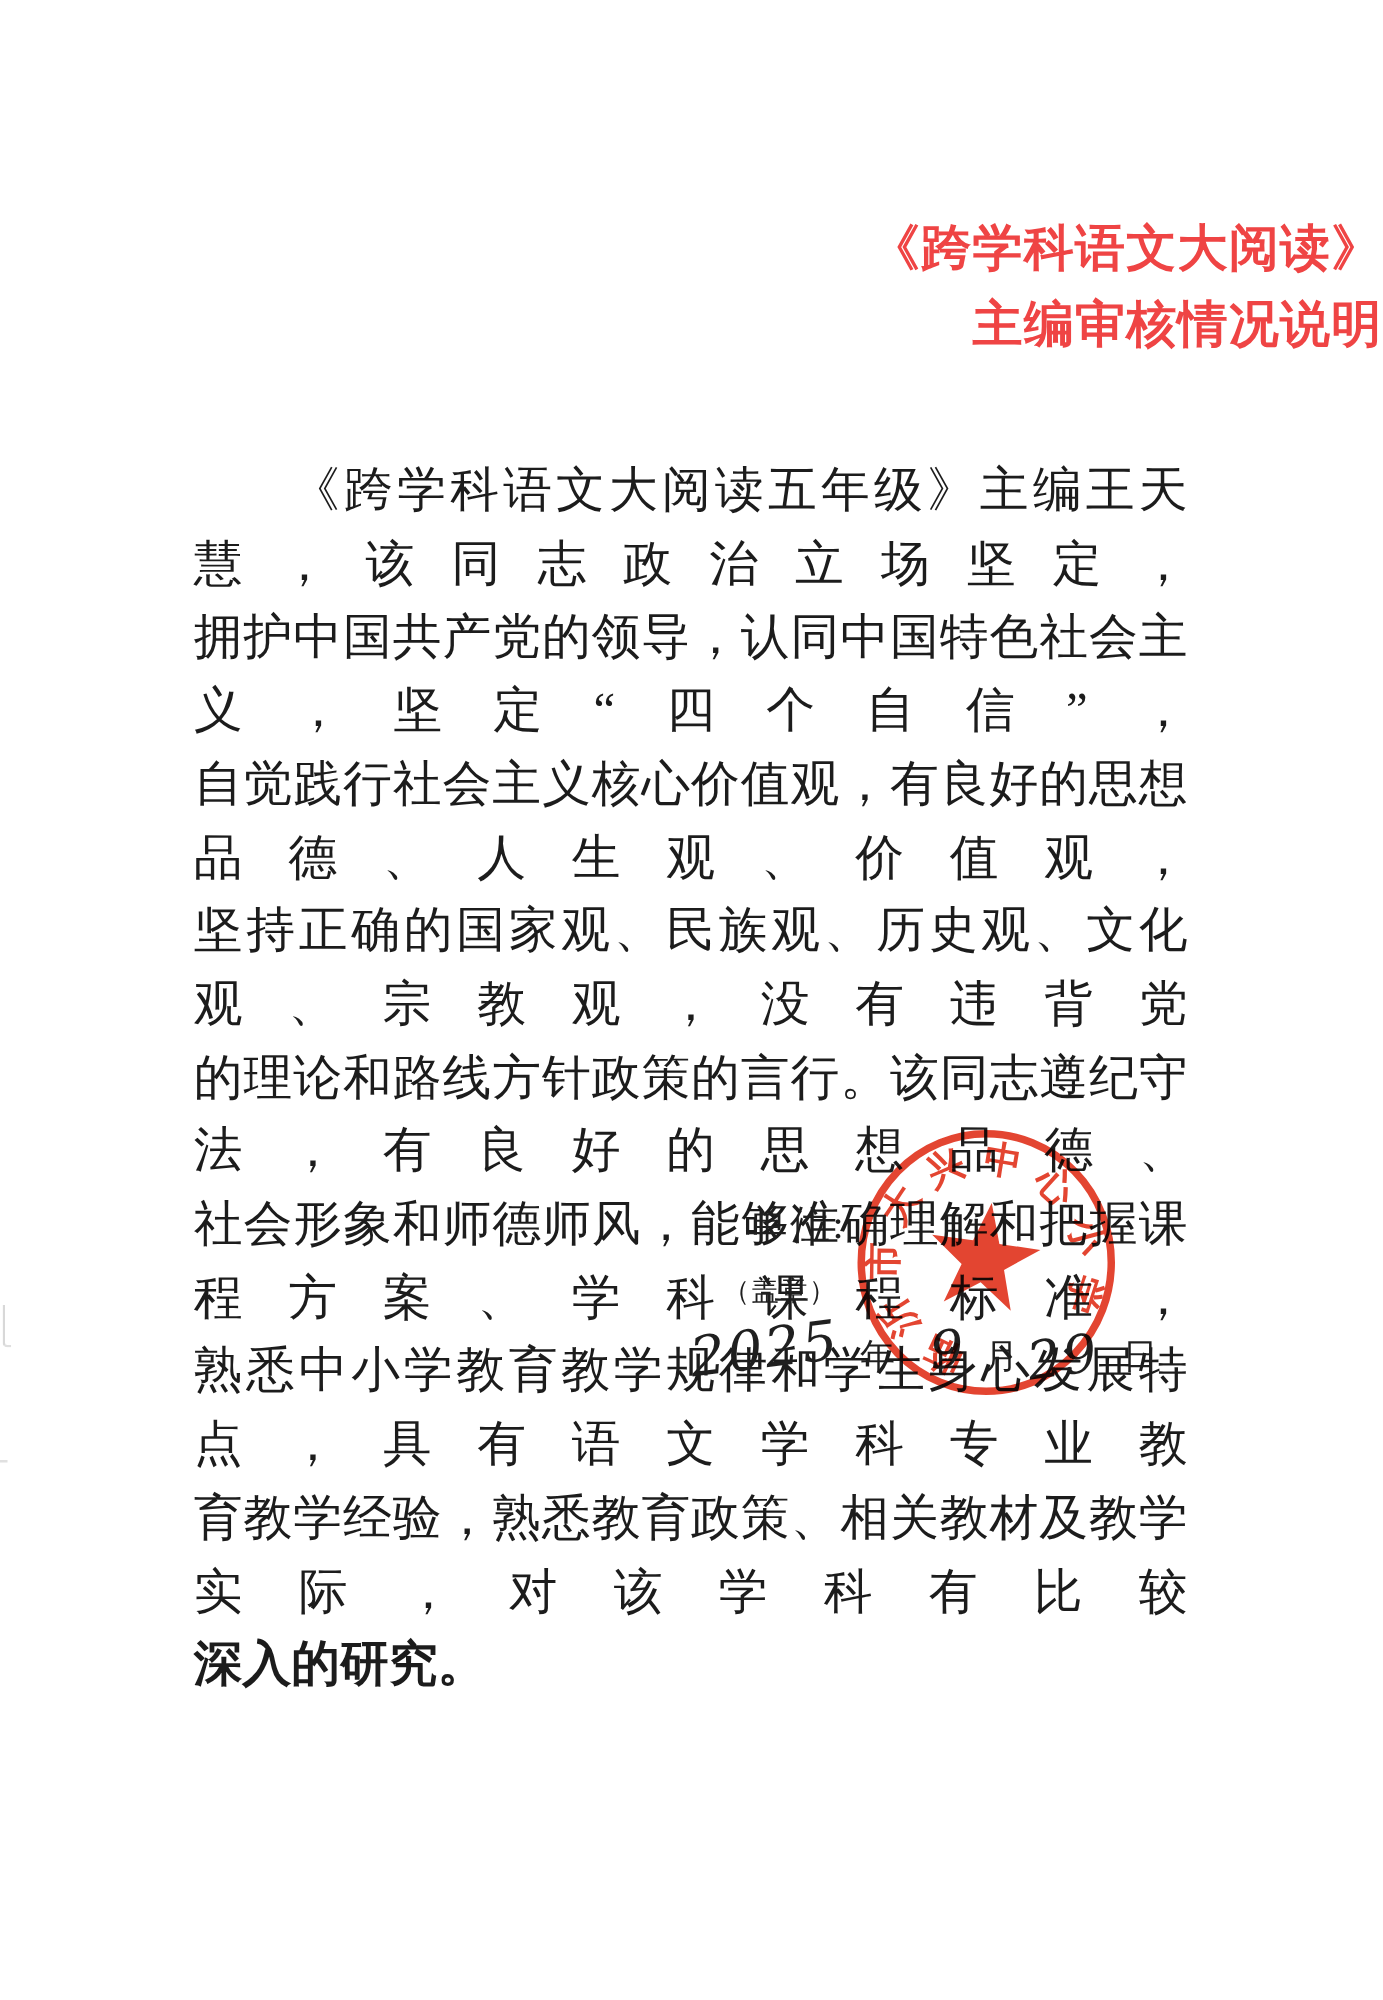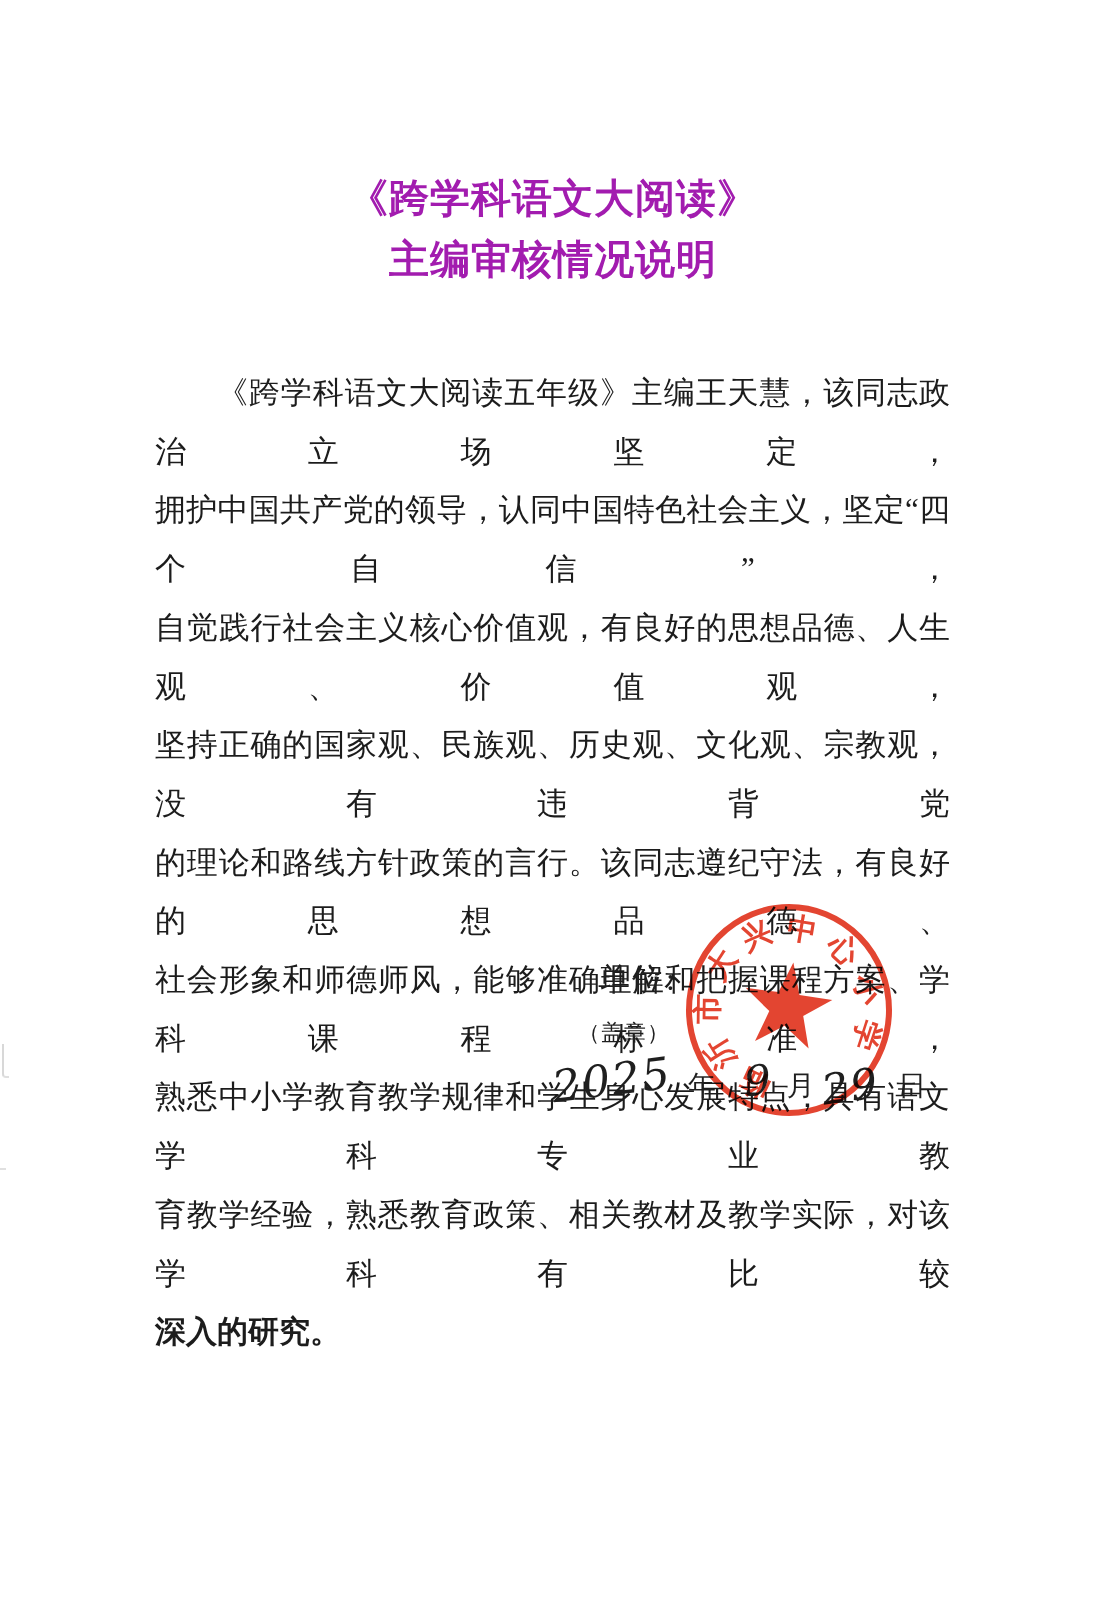--- a/index.html
+++ b/index.html
@@ -13,35 +13,35 @@
     color: #1f1f1f;
     overflow: hidden;
   }
 
   
   .title-block {
     position: absolute;
     top: 168px;
     left: 0;
     width: 100%;
-    text-align: center;
+    text-align: right;
     font-weight: 700;
     font-size: 40px;
     line-height: 61px;
     letter-spacing: 1px;
-    color: #a21caf;
+    color: #ef4444;
   }
 
   
   .body-block {
     position: absolute;
     top: 364px;
     left: 155px;
     width: 795px;
-    font-size: 31px;
+    font-size: 39px;
     line-height: 58.7px;
     color: #1c1c1c;
   }
   .body-line { text-align: justify; text-align-last: justify; }
   .body-line.first { text-indent: 2em; }
   .body-line.last  { text-align-last: left; font-weight: bold; }
 
   
   .unit-label {
     position: absolute;

